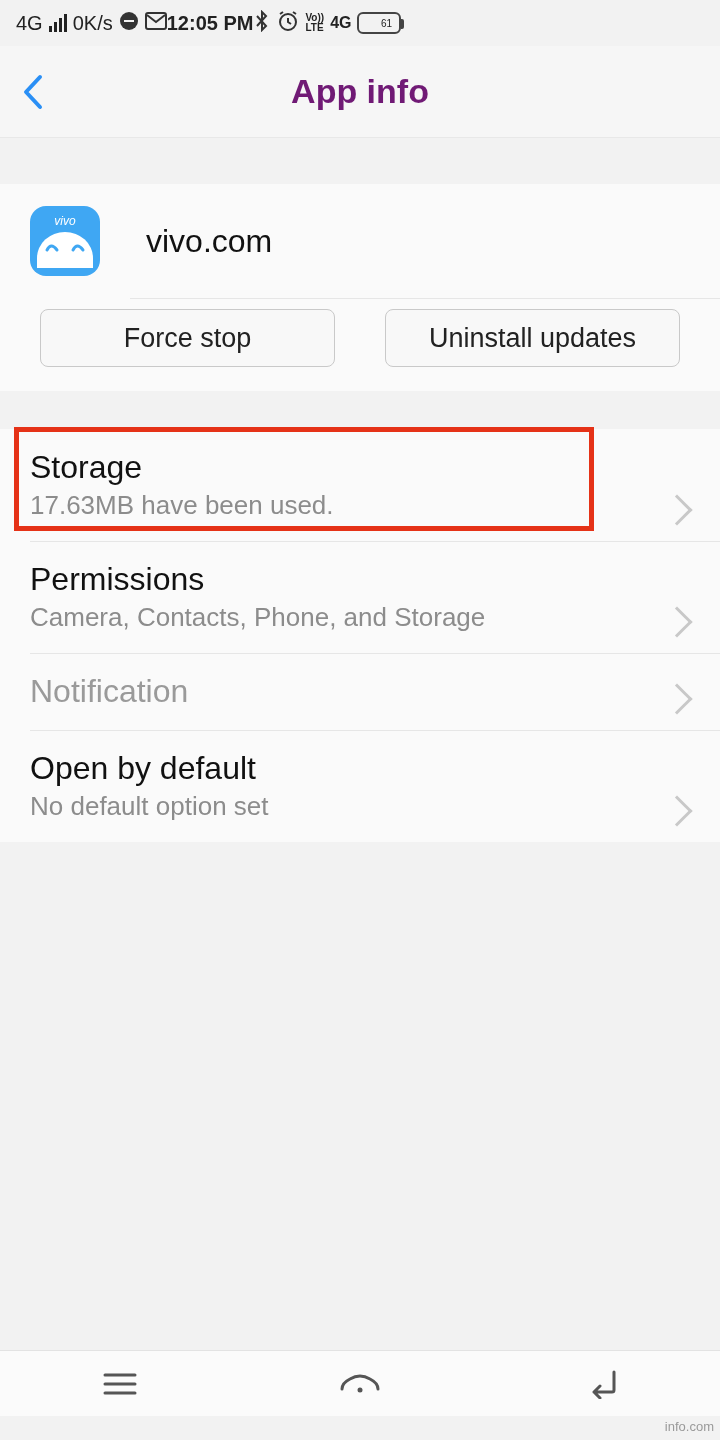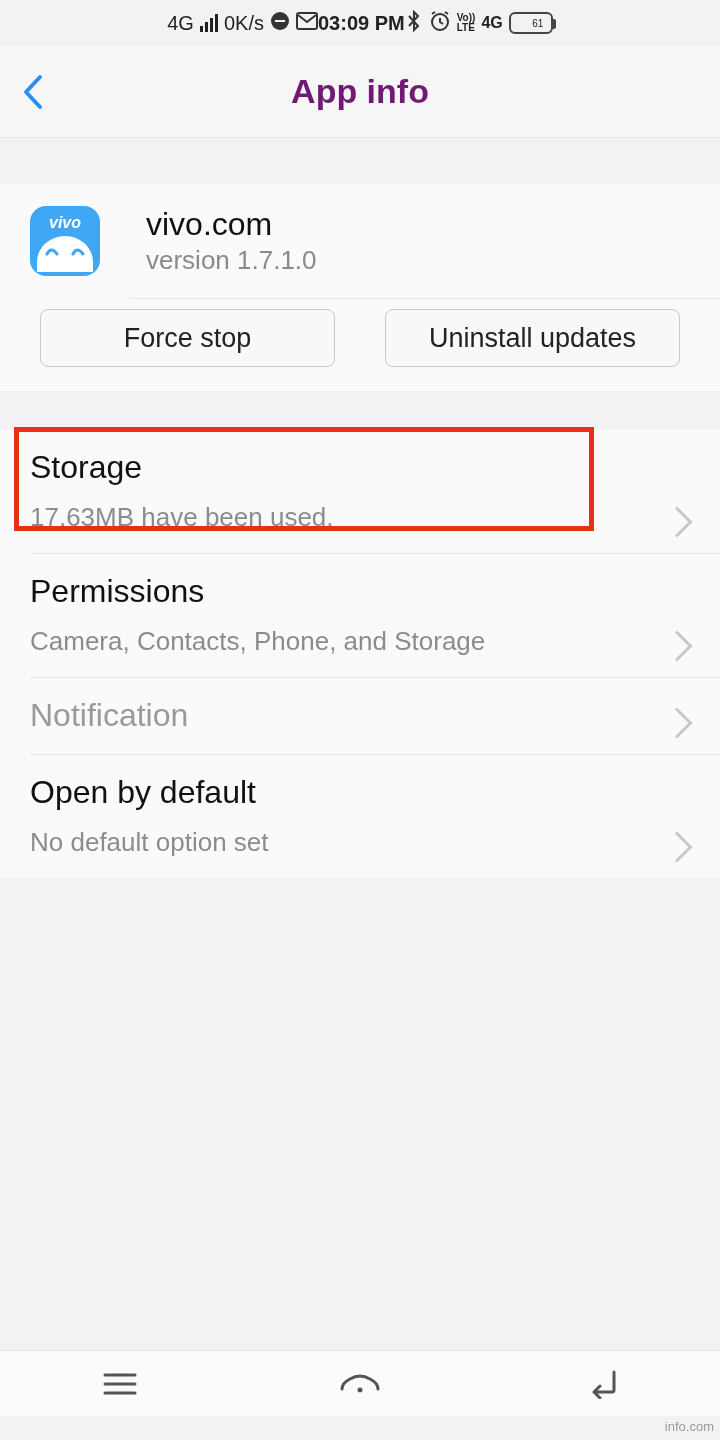--- a/index.html
+++ b/index.html
@@ -1,43 +1,43 @@
 <!DOCTYPE html>
 <html><head>
   <meta charset="utf-8">
   <style>
     * { box-sizing: border-box; margin: 0; padding: 0; }
     html, body { width: 720px; height: 1440px; font-family: -apple-system, Helvetica, Arial, sans-serif; background: #f2f2f2; overflow: hidden; position: relative; }
-    .status-bar { height: 46px; background: #f2f2f2; display: flex; align-items: center; justify-content: center; padding: 0 16px; font-size: 20px; color: #222; font-weight: 500; }
+    .status-bar { height: 46px; background: #f2f2f2; display: flex; align-items: center; justify-content: flex-start; padding: 0 16px; font-size: 20px; color: #222; font-weight: 500; }
     .status-left { display: flex; align-items: center; gap: 6px; }
     .status-right { display: flex; align-items: center; gap: 6px; }
     .signal-icon { display: inline-flex; align-items: flex-end; gap: 2px; }
     .signal-icon span { width: 3px; background: #222; display: inline-block; }
     .header { height: 92px; background: #f6f6f6; display: flex; align-items: center; position: relative; border-bottom: 1px solid #e8e8e8; }
     .back-btn { width: 64px; height: 100%; display: flex; align-items: center; justify-content: center; }
     .page-title { position: absolute; left: 0; right: 0; text-align: center; font-size: 34px; font-weight: 700; color: #701a75; pointer-events: none; }
     .gap { height: 46px; background: #f2f2f2; }
     .app-block { background: #fafafa; padding: 10px 0 24px 0; }
     .app-row { display: flex; align-items: center; padding: 12px 28px 14px 30px; }
     .app-icon { width: 70px; height: 70px; border-radius: 16px; background: #3fa7f3; display: flex; flex-direction: column; align-items: center; padding-top: 8px; }
-    .app-icon-text { color: #fff; font-size: 16px; font-style: italic; font-weight: 700; }
+    .app-icon-text { color: #fff; font-size: 12px; font-style: italic; font-weight: 400; }
     .app-icon-face { width: 56px; height: 36px; margin-top: 4px; border-radius: 28px 28px 0 0 / 26px 26px 0 0; background: #fff; position: relative; overflow: hidden; }
     .app-texts { margin-left: 46px; flex: 1; }
     .app-name { font-size: 32px; color: #111; font-weight: 500; }
     .app-version { font-size: 26px; color: #8a8a8a; margin-top: 2px; }
     .btn-row { display: flex; gap: 50px; padding: 10px 40px 0 40px; }
     .btn { flex: 1; height: 58px; border: 1px solid #c9c9c9; border-radius: 8px; background: #f8f8f8; display: flex; align-items: center; justify-content: center; font-size: 27px; color: #222; }
     .section-gap { height: 38px; background: #f2f2f2; }
     .list { background: #fafafa; }
     .item { display: flex; align-items: flex-end; padding: 20px 24px 20px 30px; position: relative; }
     .item + .item::before { content: ""; position: absolute; left: 30px; right: 0; top: 0; height: 1px; background: #e6e6e6; }
     .item-texts { flex: 1; }
     .item-title { font-size: 32px; color: #111; }
     .item-title.disabled { color: #9a9a9a; }
-    .item-sub { font-size: 26px; color: #8c8c8c; margin-top: 16px; }
+    .item-sub { font-size: 26px; color: #8c8c8c; margin-top: 4px; }
     .chevron { width: 22px; height: 22px; border-right: 3px solid #c8c8c8; border-bottom: 3px solid #c8c8c8; transform: rotate(-45deg); margin-right: 8px; }
     .highlight-box { position: absolute; border: 5px solid #e53217; pointer-events: none; }
     .nav-bar { position: absolute; left: 0; right: 0; bottom: 24px; height: 66px; background: #fbfbfb; border-top: 1px solid #e3e3e3; display: flex; align-items: center; justify-content: space-around; }
     .nav-btn { width: 120px; height: 100%; display: flex; align-items: center; justify-content: center; }
     .watermark { position: absolute; right: 6px; bottom: 6px; font-size: 13px; color: #9a9a9a; }
     .battery { display: inline-flex; align-items: center; border: 2px solid #444; border-radius: 6px; width: 44px; height: 22px; position: relative; padding-left: 14px; font-size: 10px; justify-content: center; }
     .battery::after { content: ""; position: absolute; right: -5px; top: 5px; width: 3px; height: 10px; background: #444; border-radius: 0 2px 2px 0; }
     .divider-under-name { height: 1px; background: #e6e6e6; margin: 8px 0 0 130px; }
   </style>
 </head>
@@ -59,21 +59,21 @@
           <rect x="5" y="9" width="10" height="2" fill="#f2f2f2"></rect>
         </svg>
     </span>
     <span>
       <svg width="22" height="18" viewBox="0 0 22 18">
           <rect x="1" y="1" width="20" height="16" rx="2" fill="none" stroke="#333" stroke-width="2"></rect>
           <path d="M2 3 L11 10 L20 3" fill="none" stroke="#333" stroke-width="2"></path>
         </svg>
     </span>
   </div>
-  <div style="font-weight:600">03:09 PM</div>
+  <div style="font-weight:600">12:05 PM</div>
   <div class="status-right">
     <span>
       <svg width="18" height="22" viewBox="0 0 18 22">
           <path d="M4 6 L13 16 L9 20 L9 2 L13 6 L4 16" fill="none" stroke="#333" stroke-width="2"></path>
         </svg>
     </span>
     <span>
       <svg width="22" height="22" viewBox="0 0 22 22">
           <circle cx="11" cy="12" r="8" fill="none" stroke="#333" stroke-width="2"></circle>
           <path d="M11 8 L11 12 L14 14" stroke="#333" stroke-width="2" fill="none"></path>
@@ -107,21 +107,20 @@
     <div class="app-icon">
       <div class="app-icon-text">vivo</div>
       <div class="app-icon-face">
         <svg width="56" height="36" viewBox="0 0 56 36">
             <path d="M10 18 Q14 10 20 18 M36 18 Q40 10 46 18" stroke="#3fa7f3" stroke-width="3" fill="none" stroke-linecap="round"></path>
           </svg>
       </div>
     </div>
     <div class="app-texts">
       <div class="app-name">vivo.com</div>
-      <div class="app-version">version 1.7.1.0</div>
     </div>
   </div>
   <div class="divider-under-name"></div>
   <div class="btn-row">
     <div class="btn">Force stop</div>
     <div class="btn">Uninstall updates</div>
   </div>
 </div>
 
 <div class="section-gap"></div>

